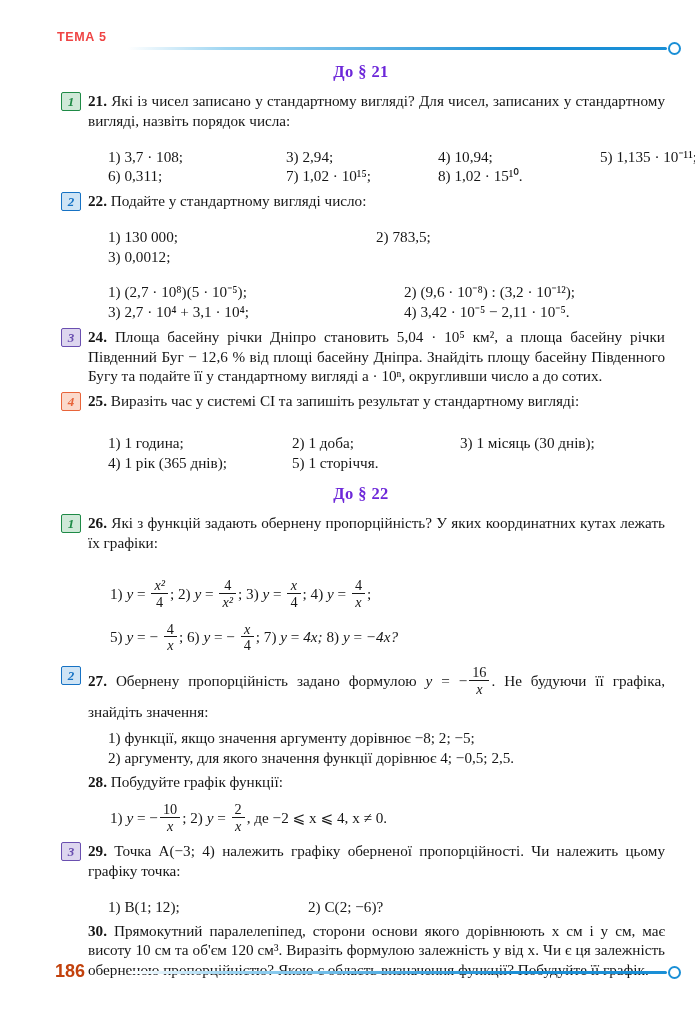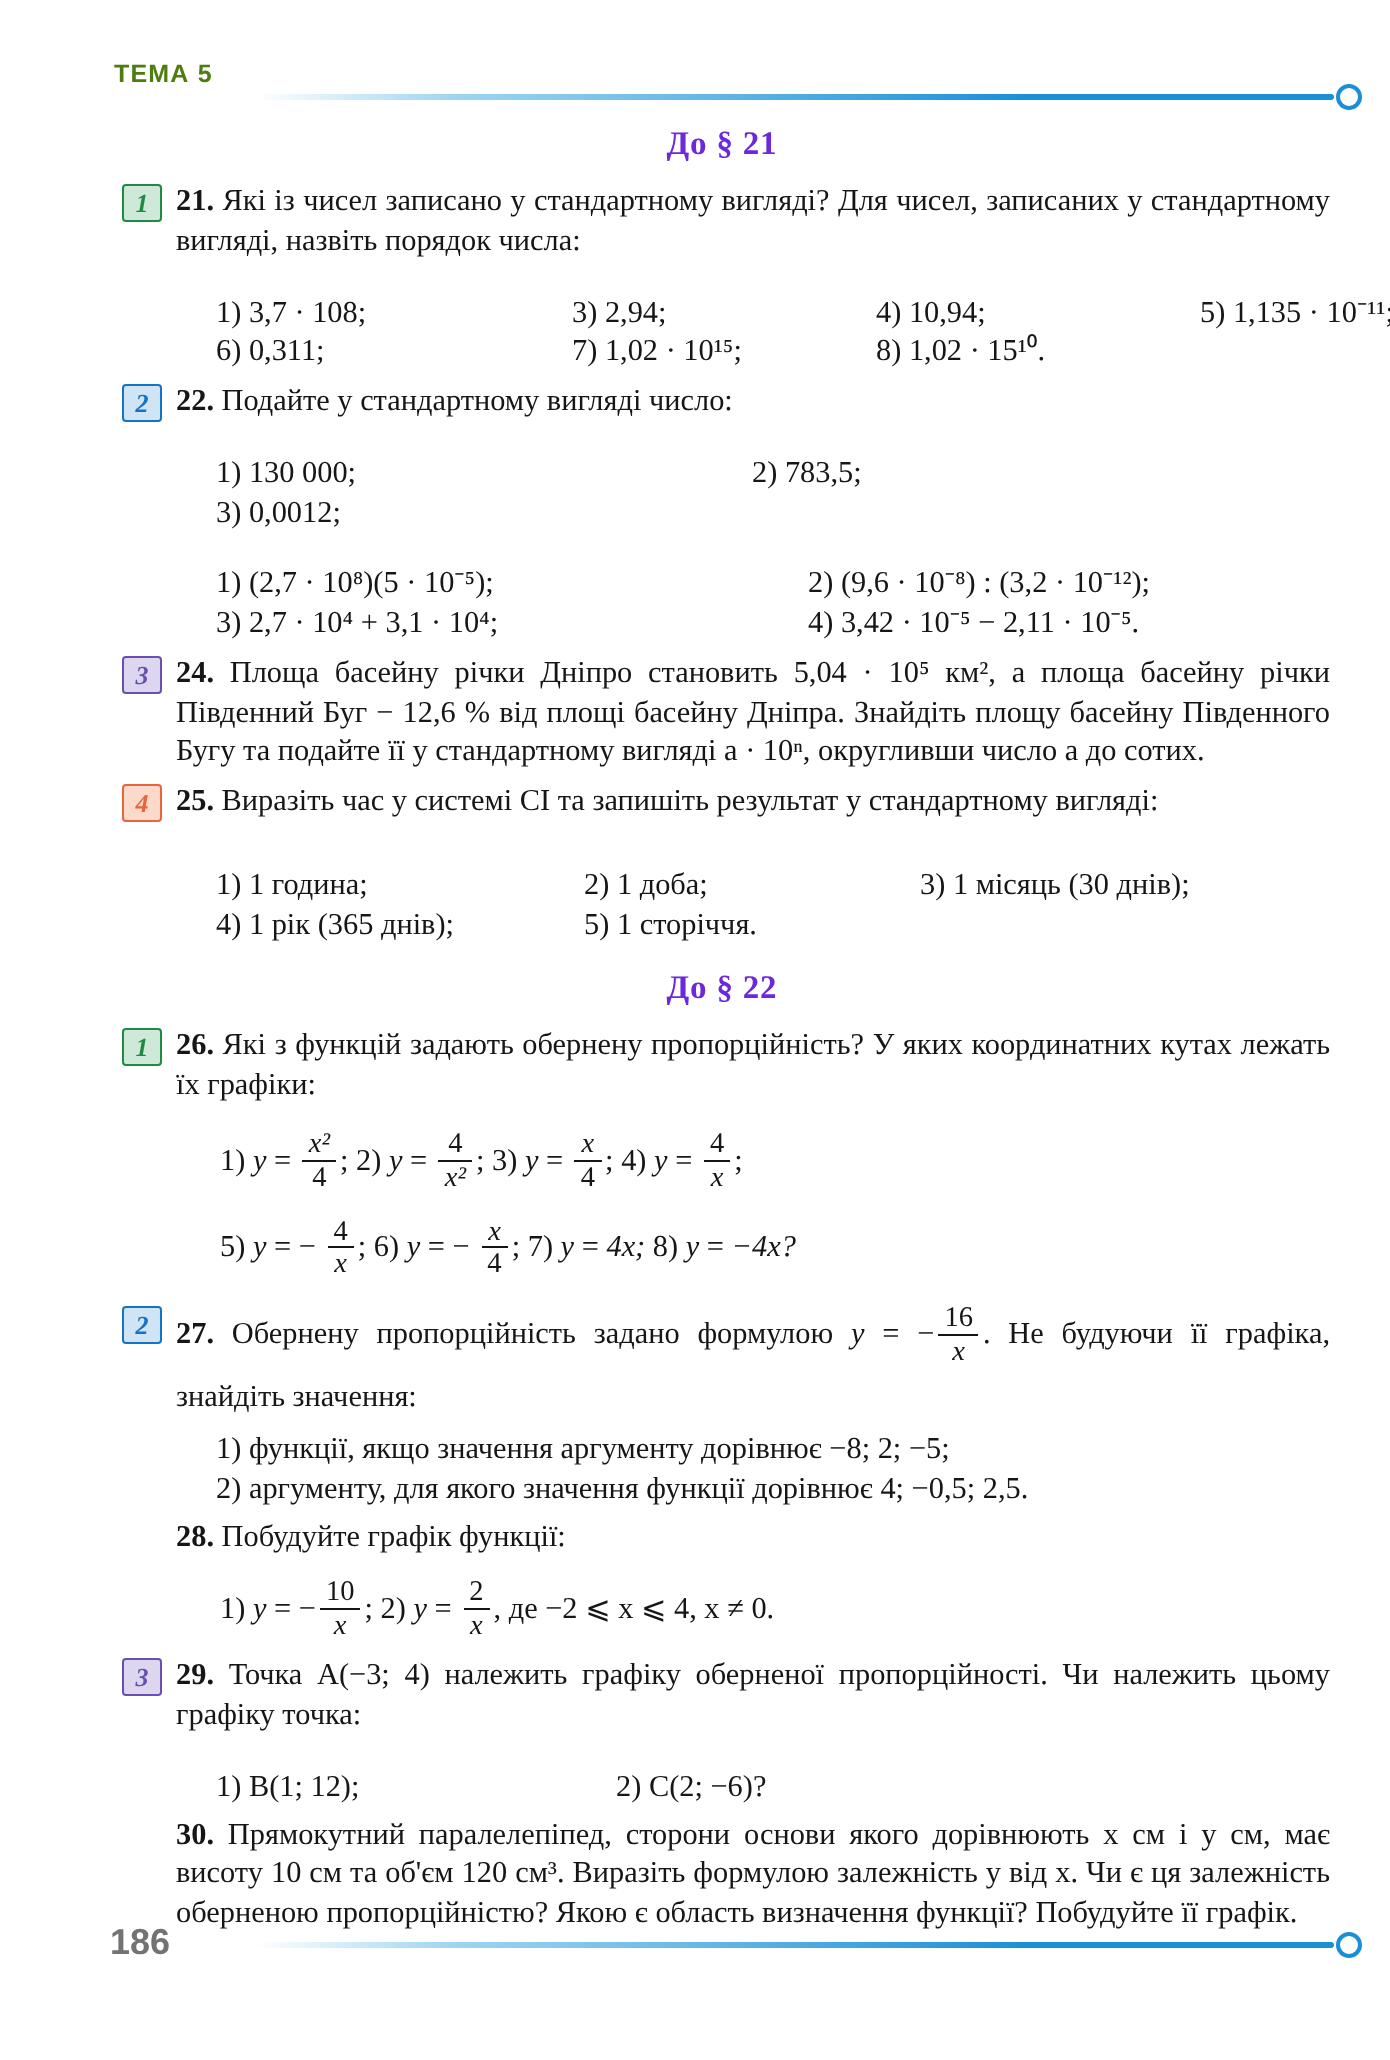--- a/index.html
+++ b/index.html
@@ -20,21 +20,21 @@
     top: 28px; left: 0; right: 0;
     height: 34px;
   }
   .theme-label {
     position: absolute;
     left: 57px; top: 2px;
     font-family: "Liberation Sans", sans-serif;
     font-weight: bold;
     font-size: 12.5px;
     letter-spacing: 0.6px;
-    color: #4d7c0f;
+    color: #ef4444;
   }
   .header-rule {
     position: absolute;
     left: 128px; right: 28px; top: 19px;
     height: 2.5px;
     background: linear-gradient(to right, #ffffff 0%, #9fd6f2 18%, #1a8fd6 72%, #1a8fd6 100%);
     border-radius: 2px;
   }
   .header-dot {
     position: absolute;
@@ -148,21 +148,21 @@
     left: 0; right: 0;
     bottom: 45px;
     height: 24px;
   }
   .page-number {
     position: absolute;
     left: 55px; top: 0;
     font-family: "Liberation Sans", sans-serif;
     font-weight: bold;
     font-size: 18px;
-    color: #737373;
+    color: #c2410c;
   }
   .footer-rule {
     position: absolute;
     left: 128px; right: 28px; top: 10px;
     height: 2.5px;
     background: linear-gradient(to right, #ffffff 0%, #9fd6f2 18%, #1a8fd6 72%, #1a8fd6 100%);
     border-radius: 2px;
   }
   .footer-dot {
     position: absolute;
@@ -249,21 +249,21 @@
   </div>
 
   <div class="section-heading" style="margin-top:12px;">До § 22</div>
 
   <div class="exercise" style="margin-top:9px;">
     <div class="badge g">1</div>
     <div class="body">
       <span class="num">26.</span>
       <span>Які з функцій задають обернену пропорційність? У яких координатних кутах лежать їх графіки:</span>
     </div>
-    <div class="items frac c4" style="margin-top:10px;">
+    <div class="items frac c4" style="margin-top:23px;">
       <span class="item eqrow">
         <span>1)</span>
         <span class="mi">y</span> =
         <span class="frac">
           <span class="nu mi">x²</span>
           <span class="de">4</span>
         </span><span>;</span>
       </span>
       <span class="item eqrow">
         <span>2)</span>

